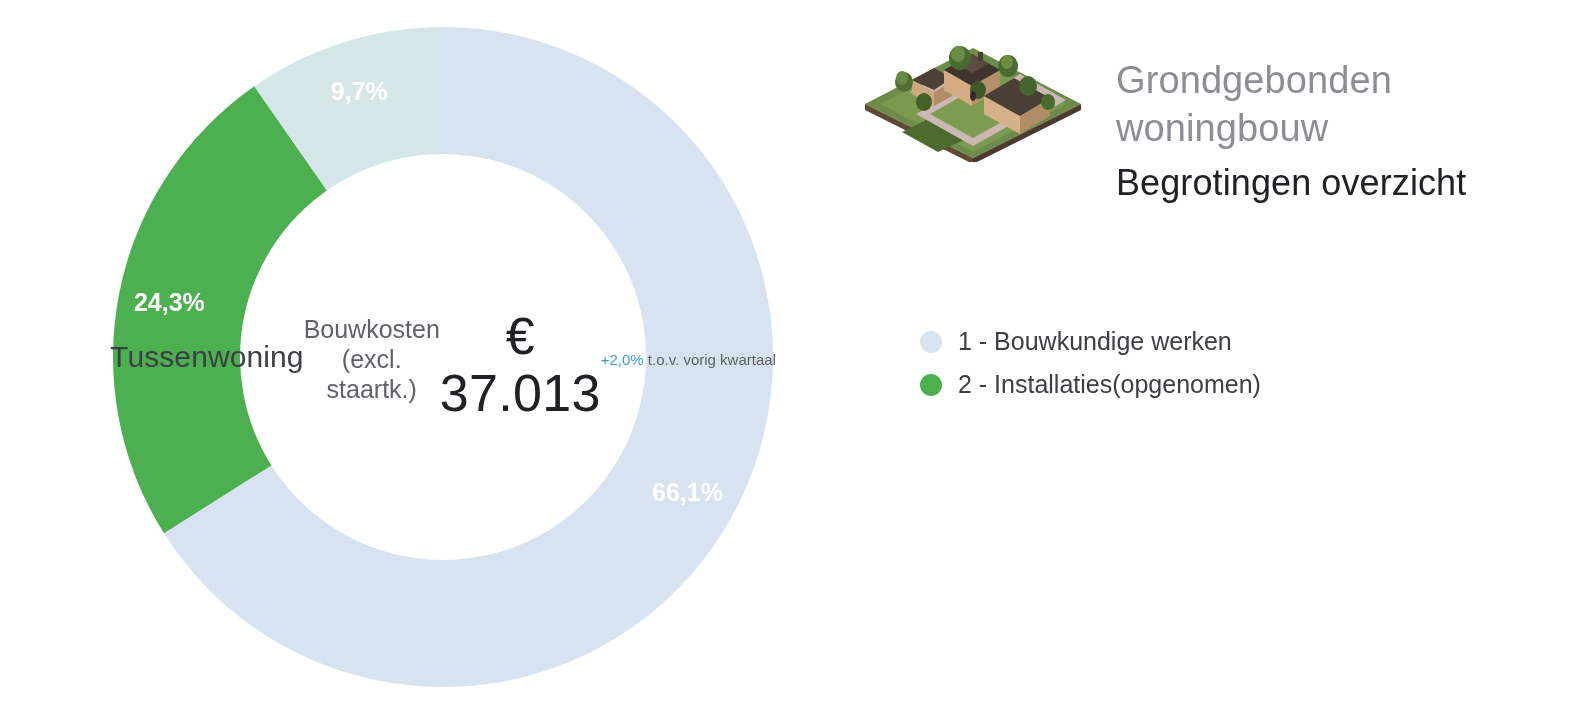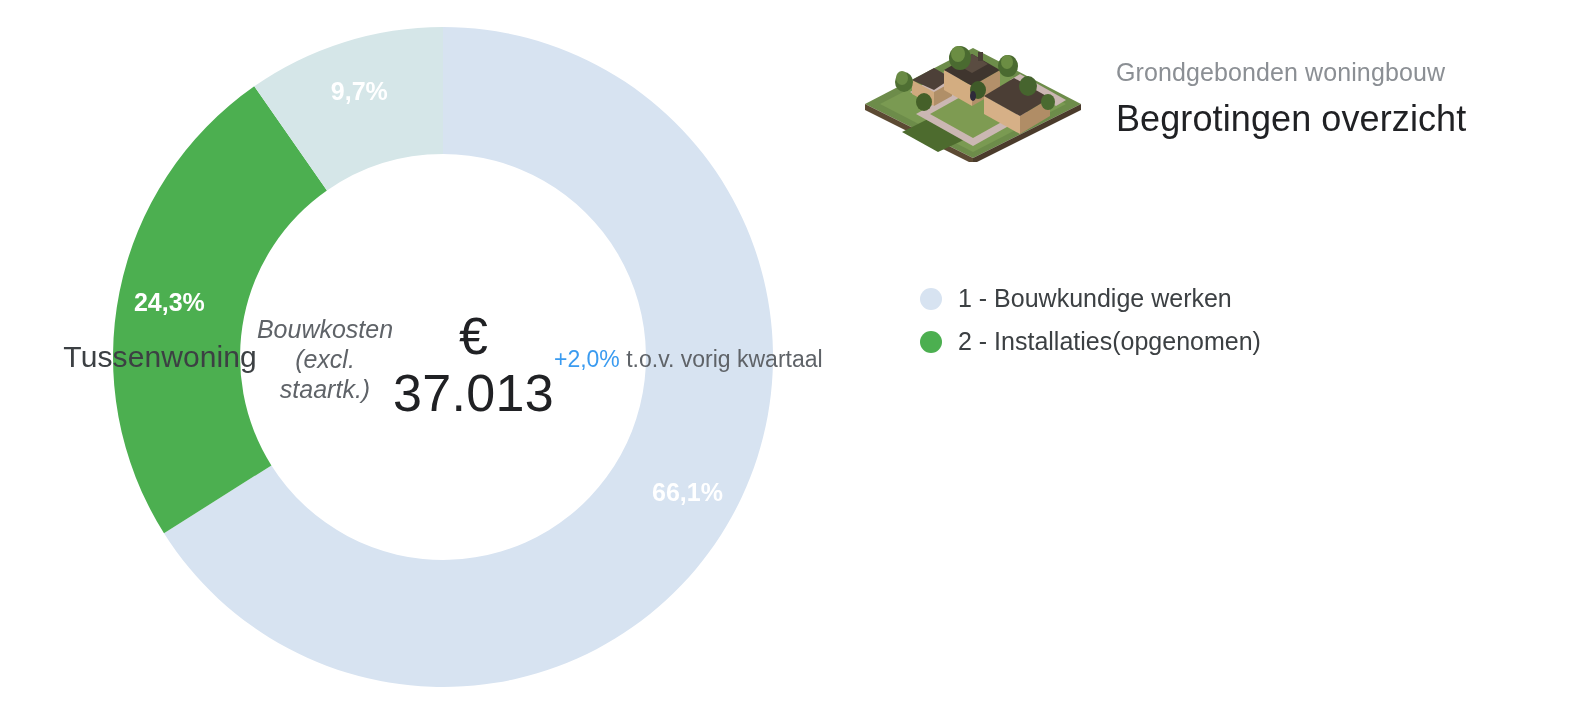--- a/index.html
+++ b/index.html
@@ -56,31 +56,30 @@
     font-size: 30px;
     color: #3c4043;
     line-height: 1.15;
     letter-spacing: .1px;
   }
   .c-sub {
     font-size: 25px;
     color: #5f6368;
     line-height: 1.2;
     margin-top: 4px;
-    font-style: italic;
   }
   .c-value {
     font-size: 52px;
     color: #202124;
     line-height: 1.1;
     margin-top: 16px;
     letter-spacing: .3px;
   }
   .c-delta {
-    font-size: 23px;
+    font-size: 15px;
     color: #5f6368;
     line-height: 1.35;
     margin-top: 6px;
     white-space: nowrap;
   }
   .c-delta .pct { color: #3a9bf0; }
 
   
   .right-panel {
     position: absolute;
@@ -98,21 +97,21 @@
     height: 122px;
     flex: 0 0 226px;
     position: relative;
   }
   .thumb svg { display:block; width: 226px; height: 122px; }
 
   .header-text {
     padding-top: 17px;
   }
   .h-kicker {
-    font-size: 25px;
+    font-size: 38px;
     color: #8b8f94;
     line-height: 1.25;
     letter-spacing: .1px;
   }
   .h-title {
     font-size: 36px;
     color: #202124;
     line-height: 1.25;
     letter-spacing: .1px;
     margin-top: 8px;

